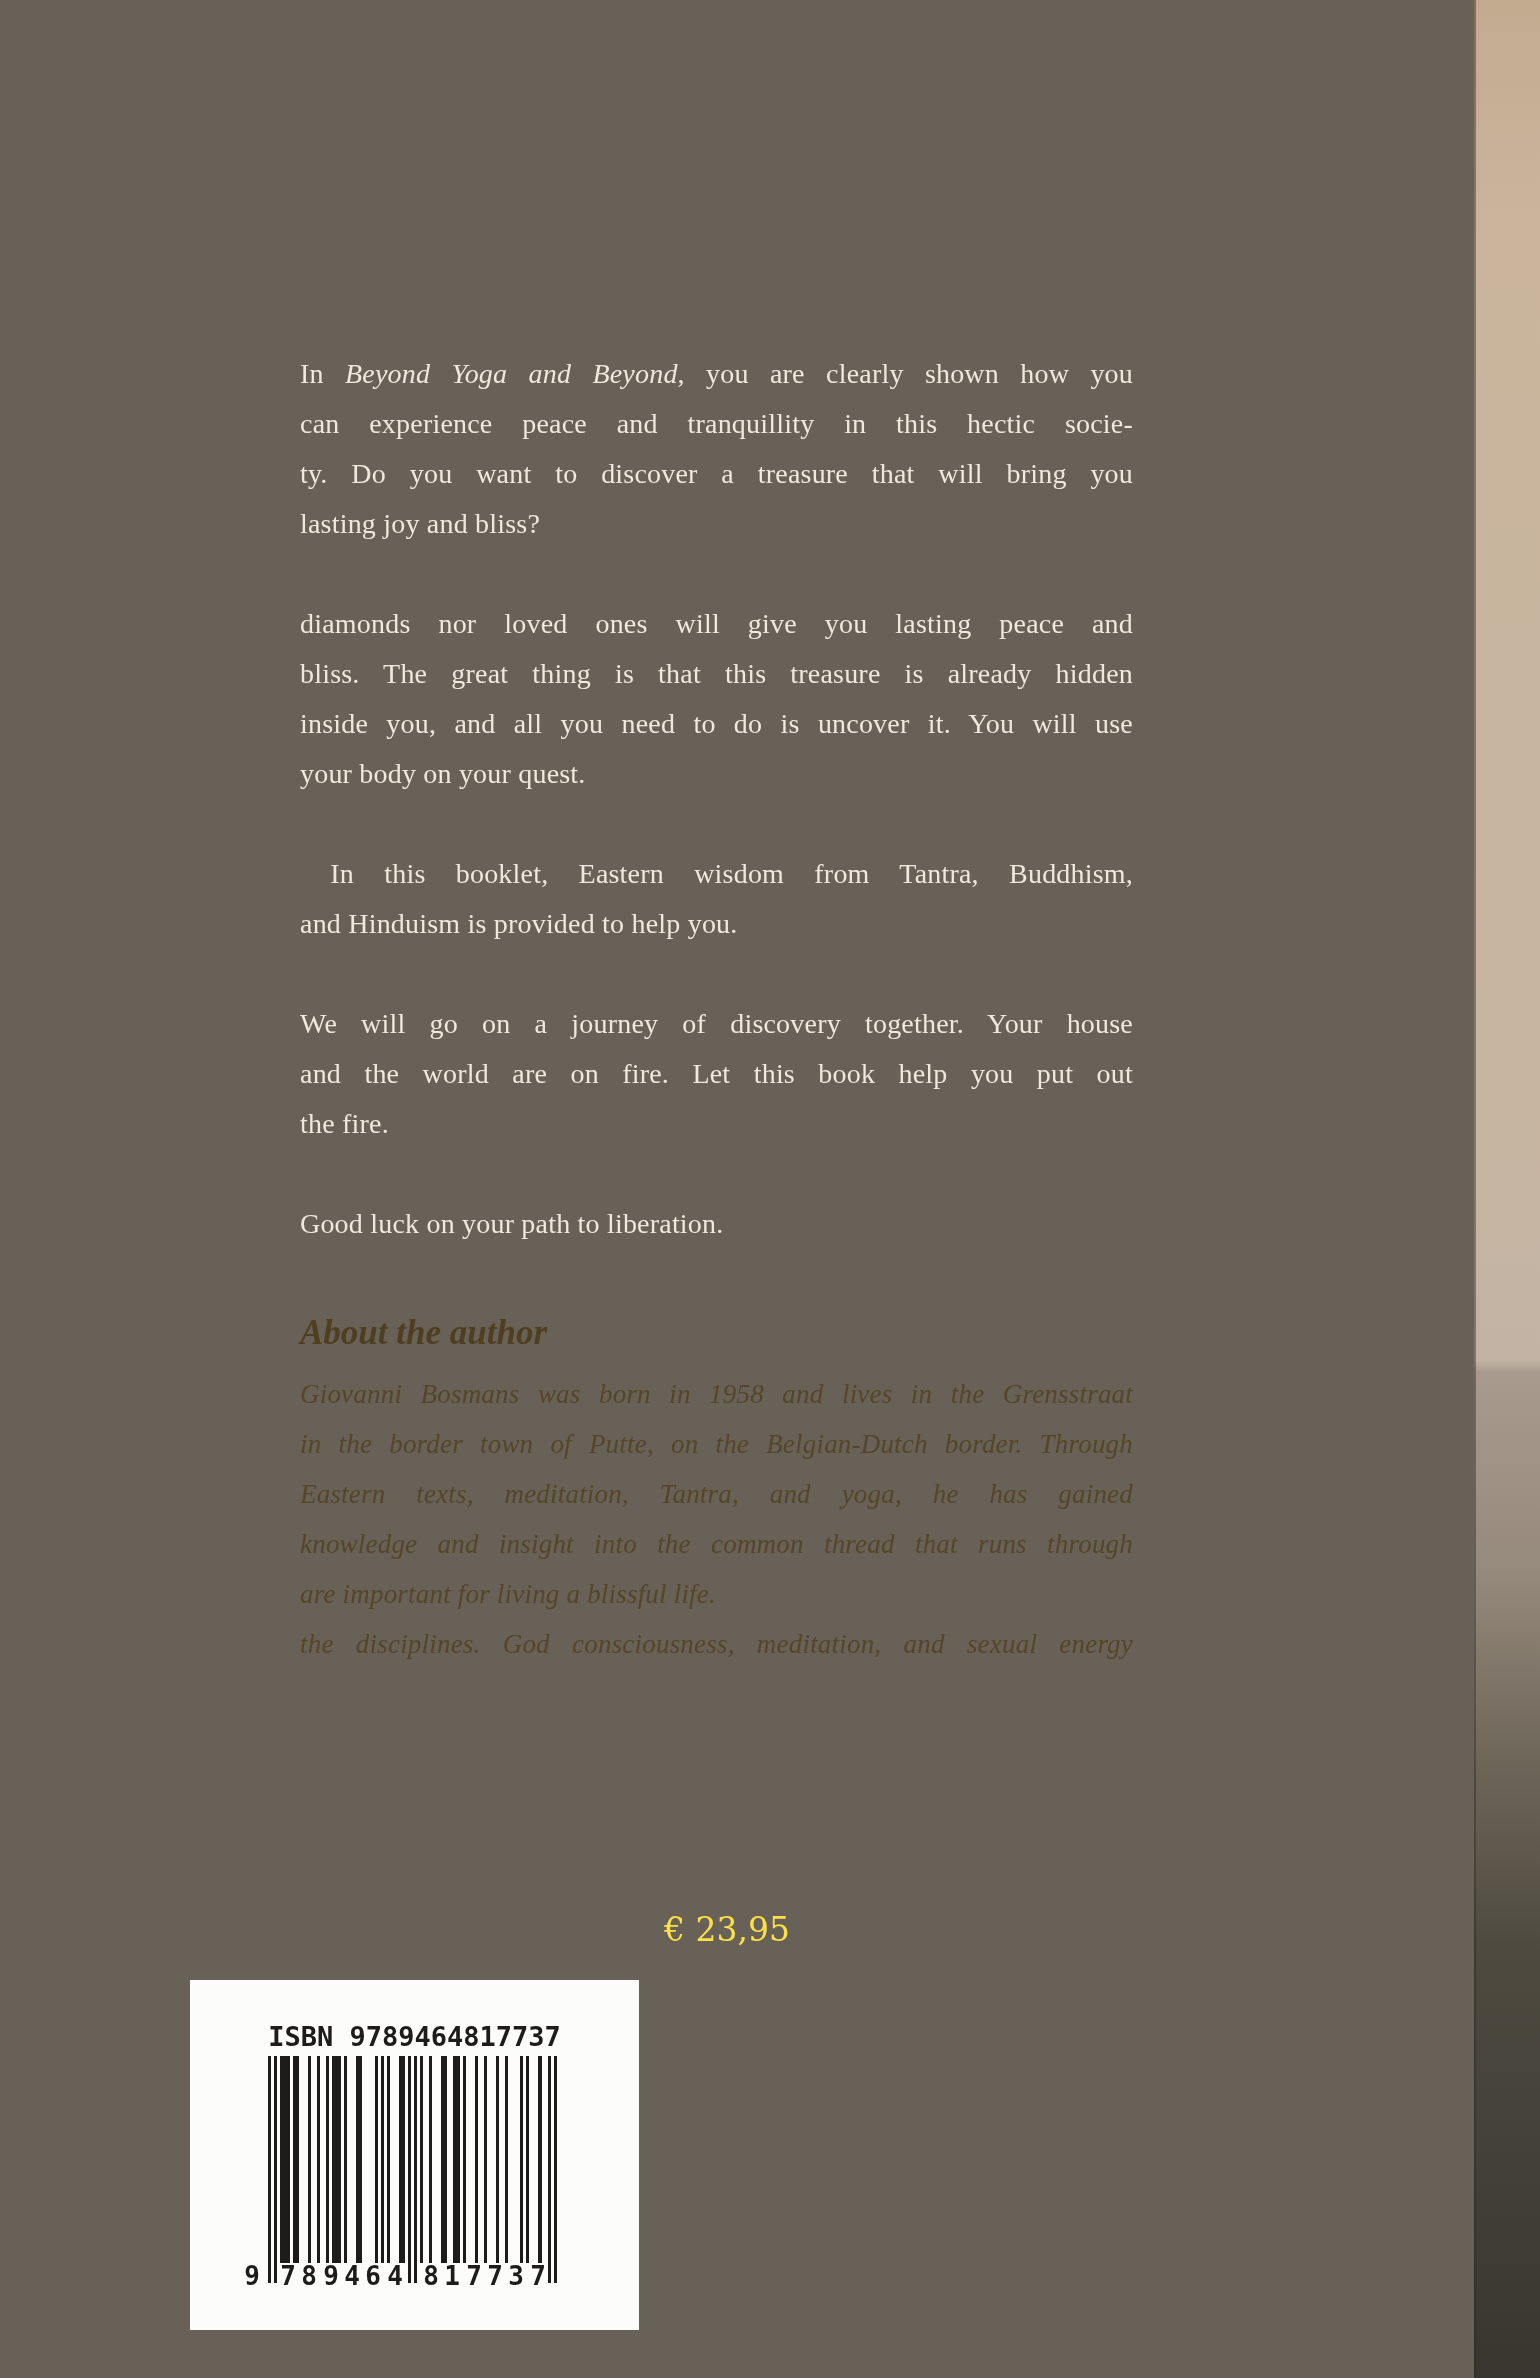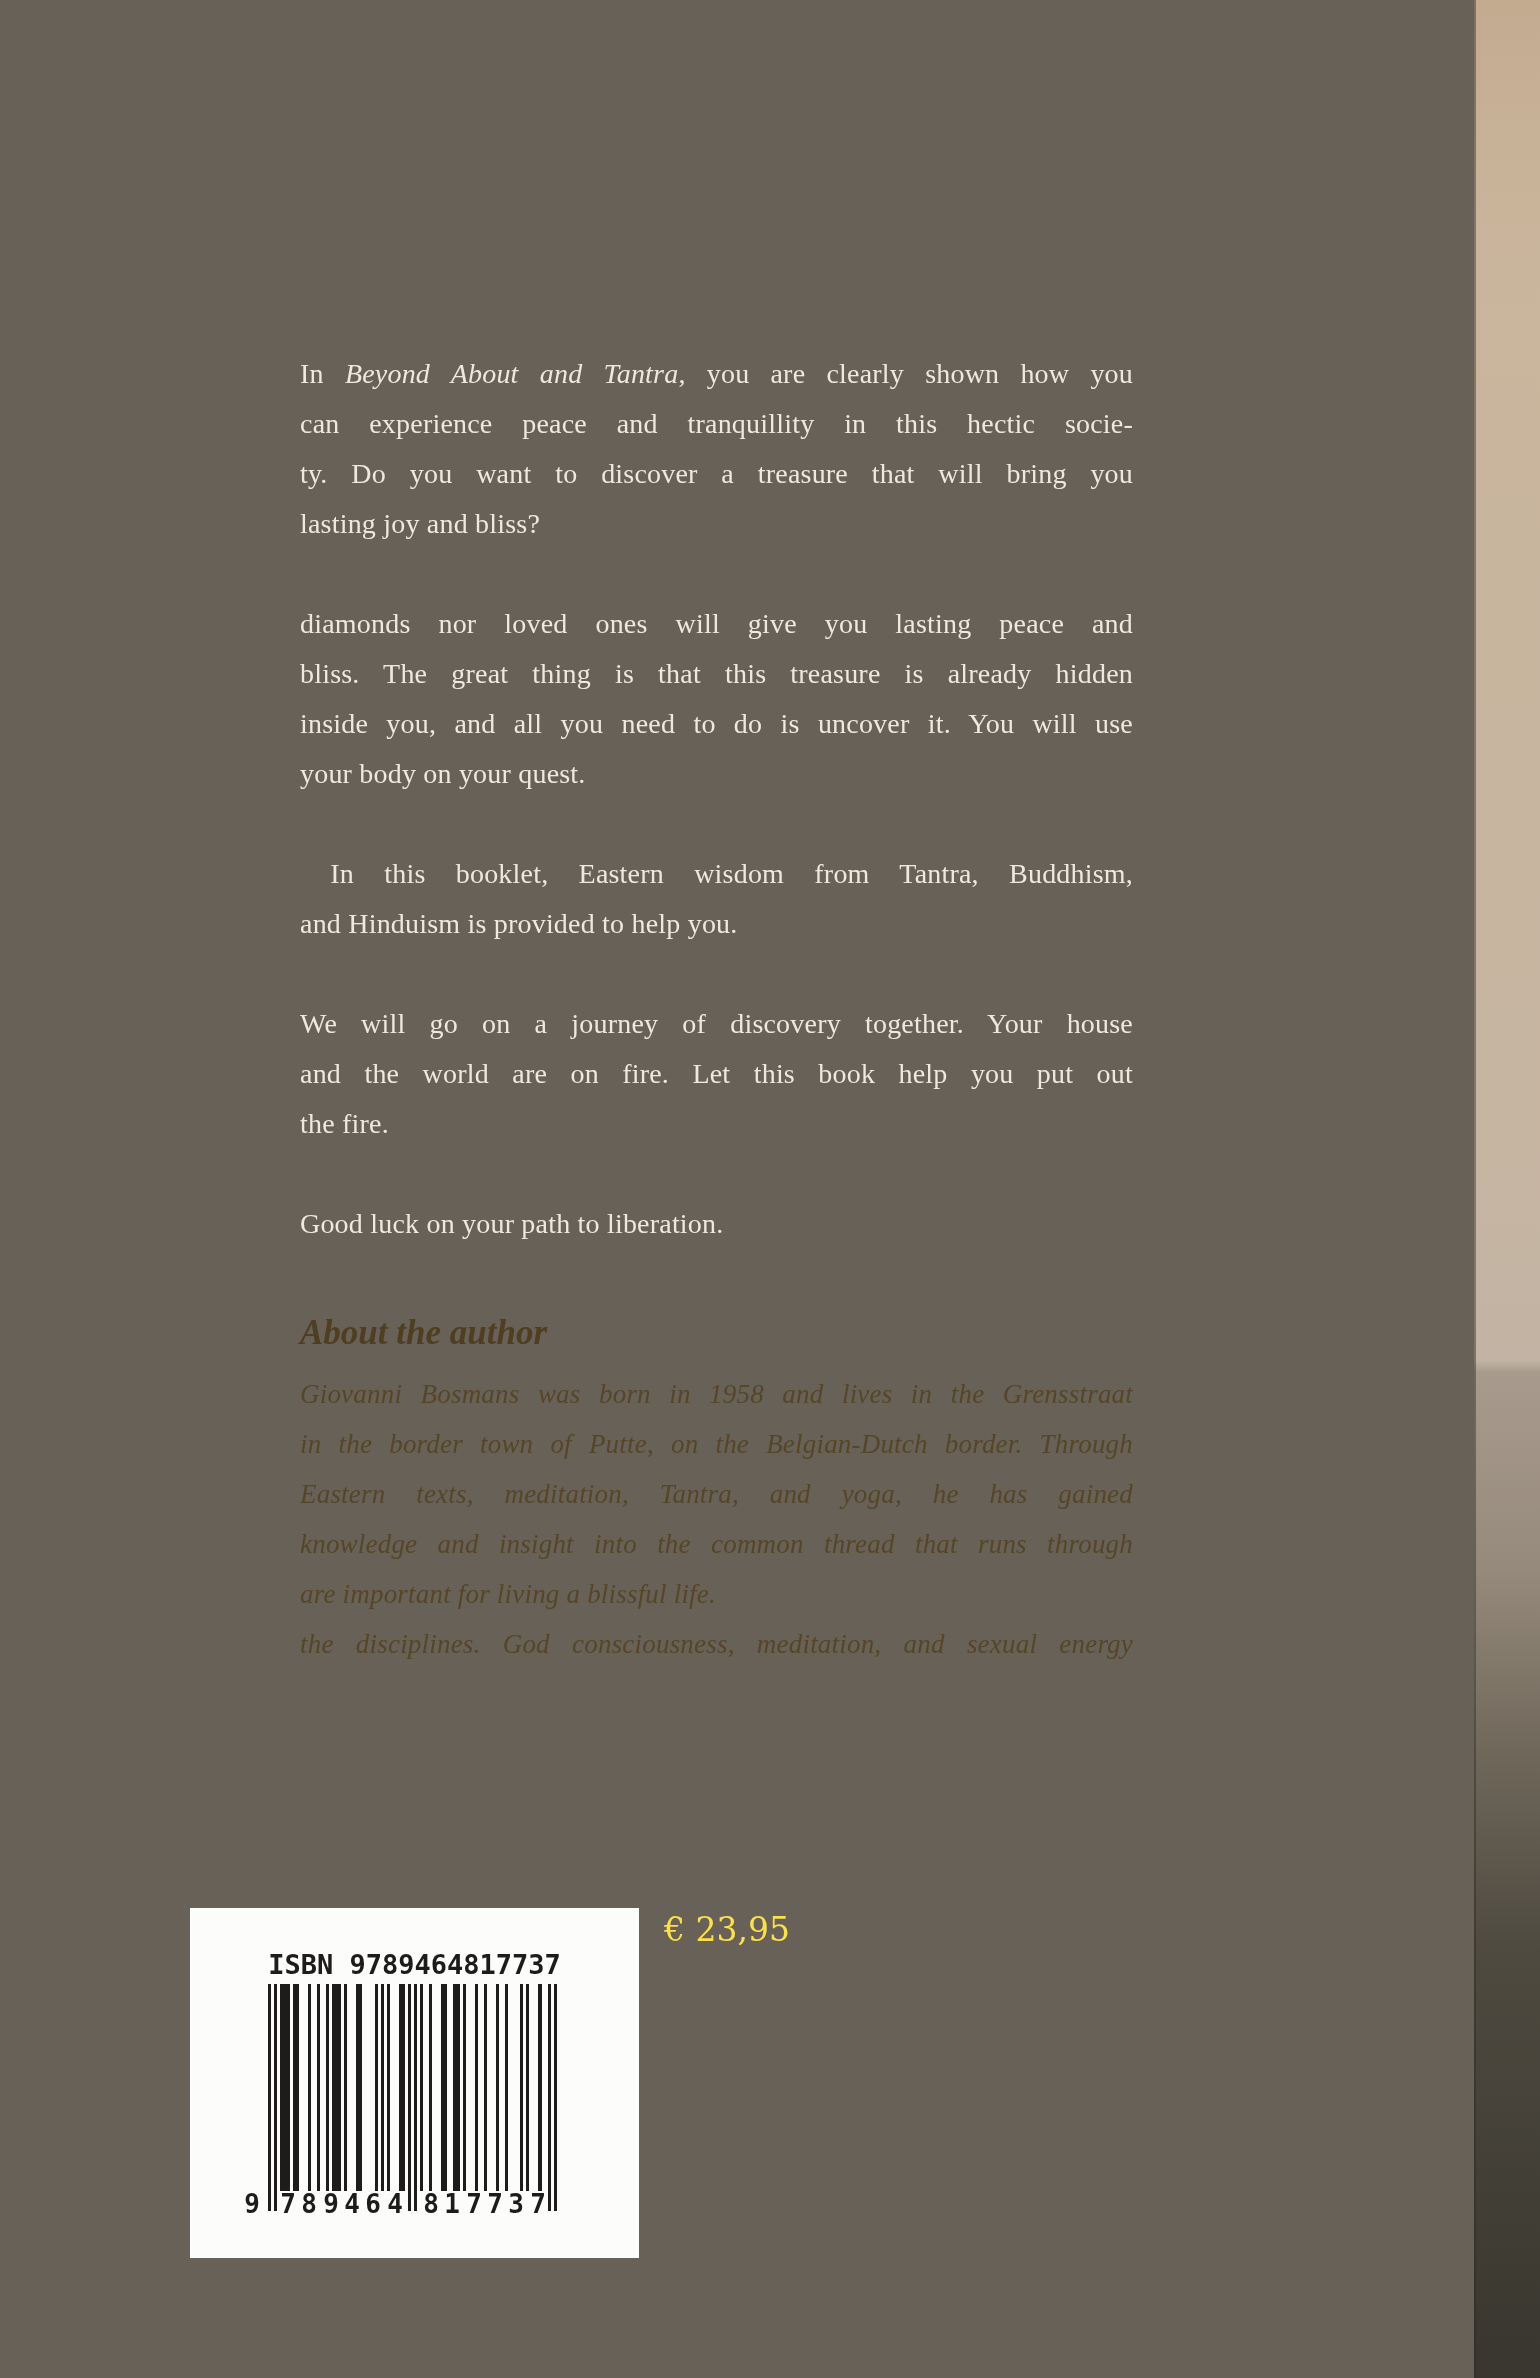--- a/index.html
+++ b/index.html
@@ -49,21 +49,21 @@
   .bio .line{font-size:27px;}
   
   .price{
     position:absolute;left:664px;top:1904px;
     font-family:"DejaVu Serif", serif;
     font-size:33px;line-height:52px;
     color:#fde047;
   }
   
   .barcode-box{
-    position:absolute;left:190px;top:1908px;width:449px;height:350px;
+    position:absolute;left:190px;top:1980px;width:449px;height:350px;
     background:#fcfcfb;
   }
   .isbn-label{
     position:absolute;left:0;top:41px;width:100%;
     text-align:center;
     font-family:"DejaVu Sans Mono", monospace;
     font-weight:bold;font-size:27px;line-height:32px;
     color:#1d1c1a;letter-spacing:0;
   }
   .barcode-svg{position:absolute;left:78px;top:76px;}
@@ -77,21 +77,21 @@
   em{font-style:italic;}
 </style>
 </head>
 <body>
 
 <div class="cover" style="--bg: #686157; --ink: #efe9dd; --brown: #4f3e20; --bio: #564627; --strip-top: #c3ab90; --strip-bottom: #38362e;">
 
   <div class="content">
     <div id="blurb">
         <div class="para">
-          <div class="line">In <em>Beyond About and Tantra</em>, you are clearly shown how you</div>
+          <div class="line">In <em>Beyond Yoga and Beyond</em>, you are clearly shown how you</div>
           <div class="line">can experience peace and tranquillity in this hectic socie-</div>
           <div class="line">ty. Do you want to discover a treasure that will bring you</div>
           <div class="line last">lasting joy and bliss?</div>
         </div>
         <div class="para">
           <div class="line">diamonds nor loved ones will give you lasting peace and</div>
           <div class="line">bliss. The great thing is that this treasure is already hidden</div>
           <div class="line">inside you, and all you need to do is uncover it. You will use</div>
           <div class="line last">your body on your quest.</div>
         </div>

